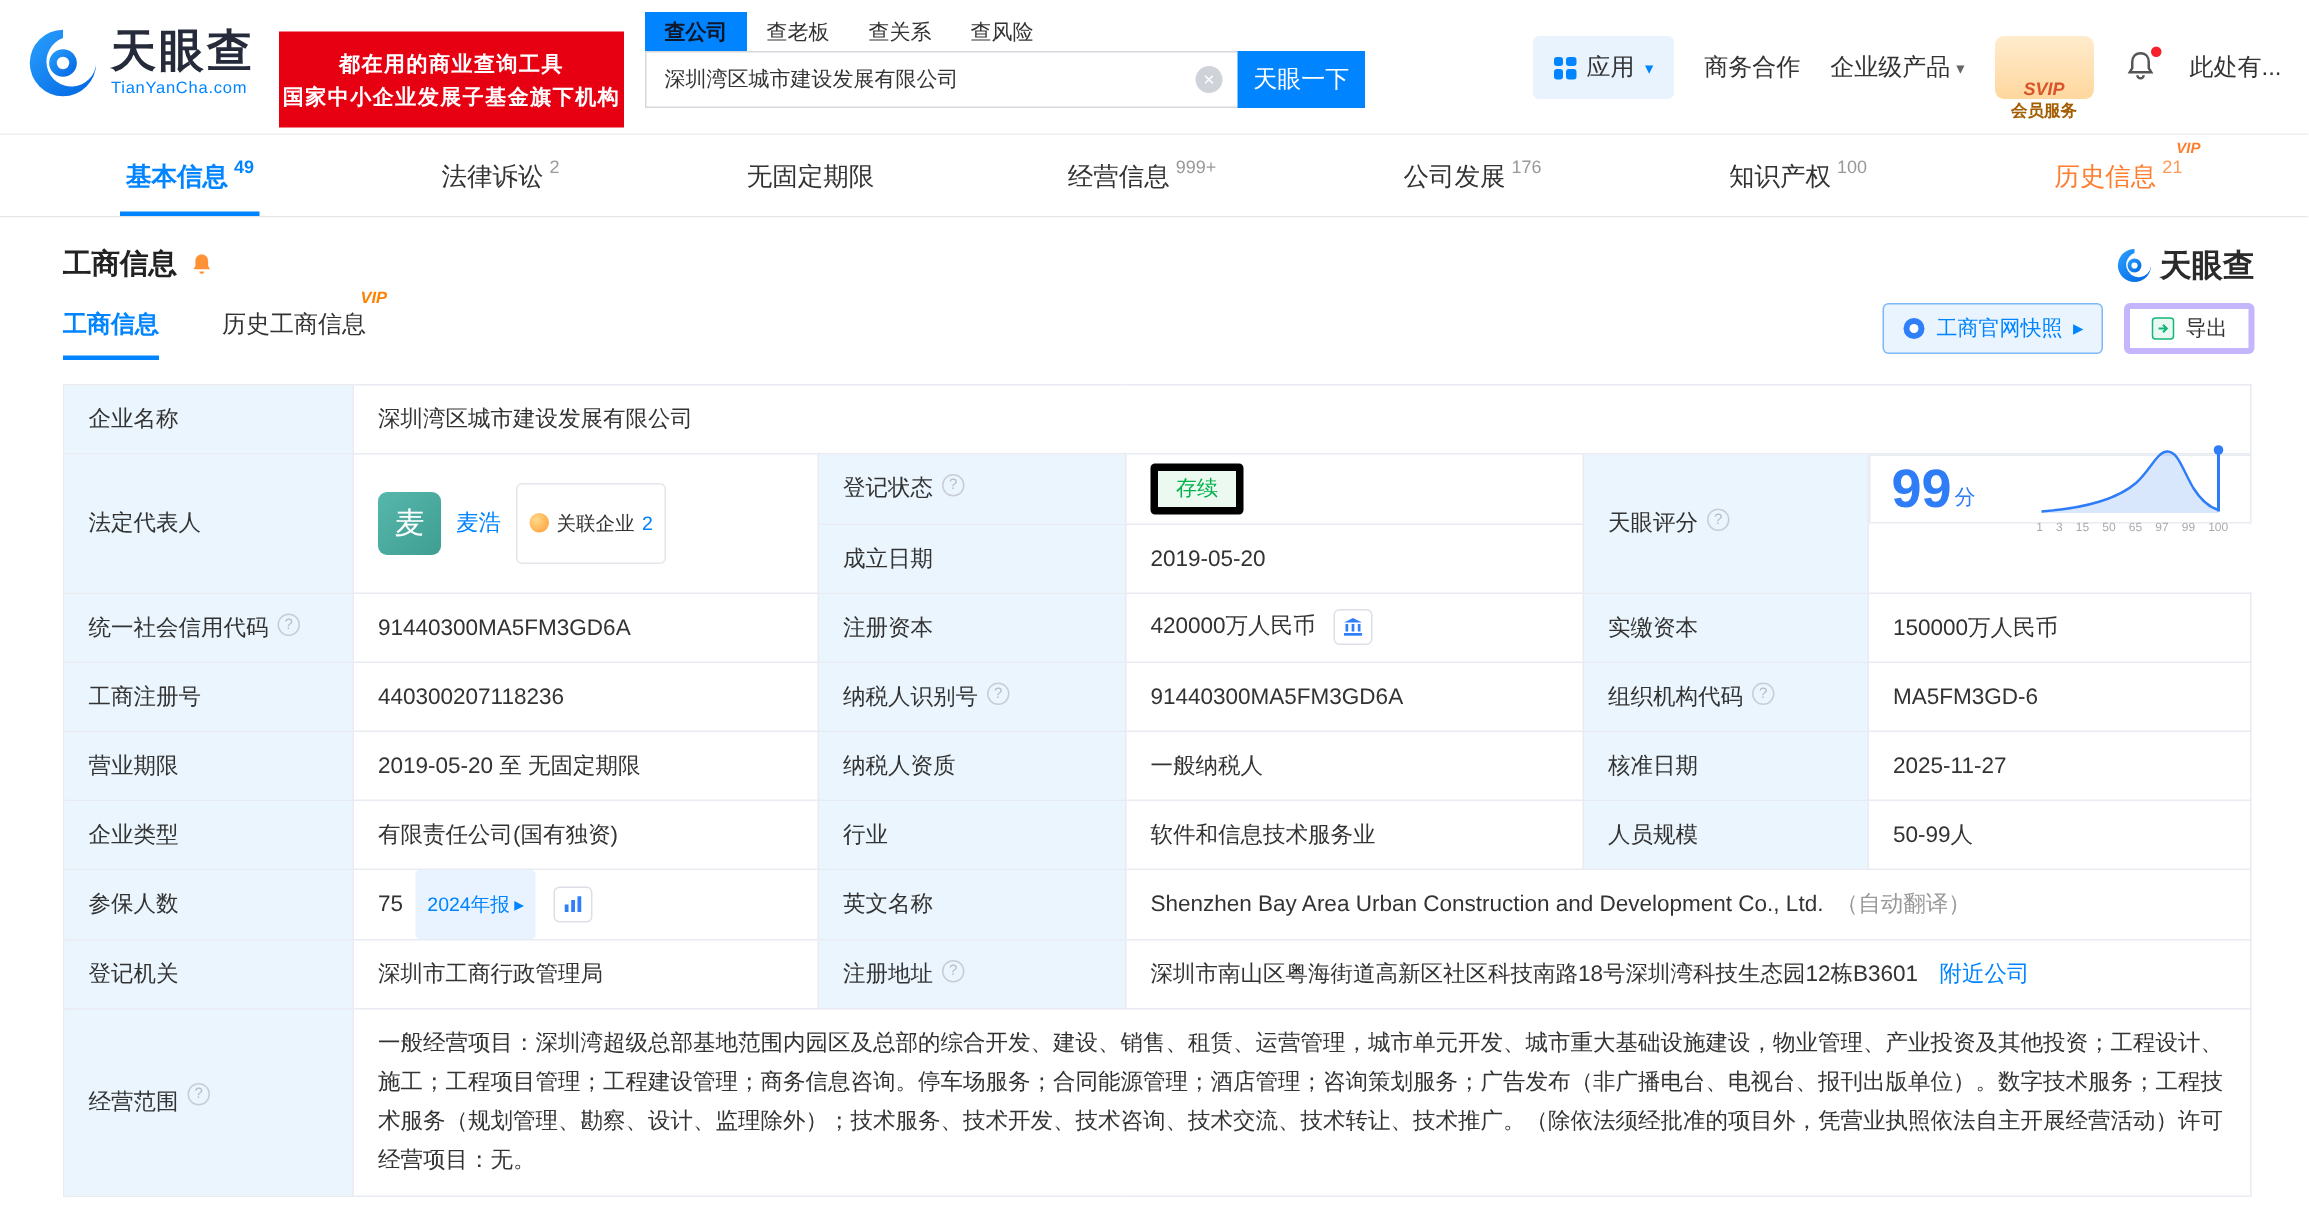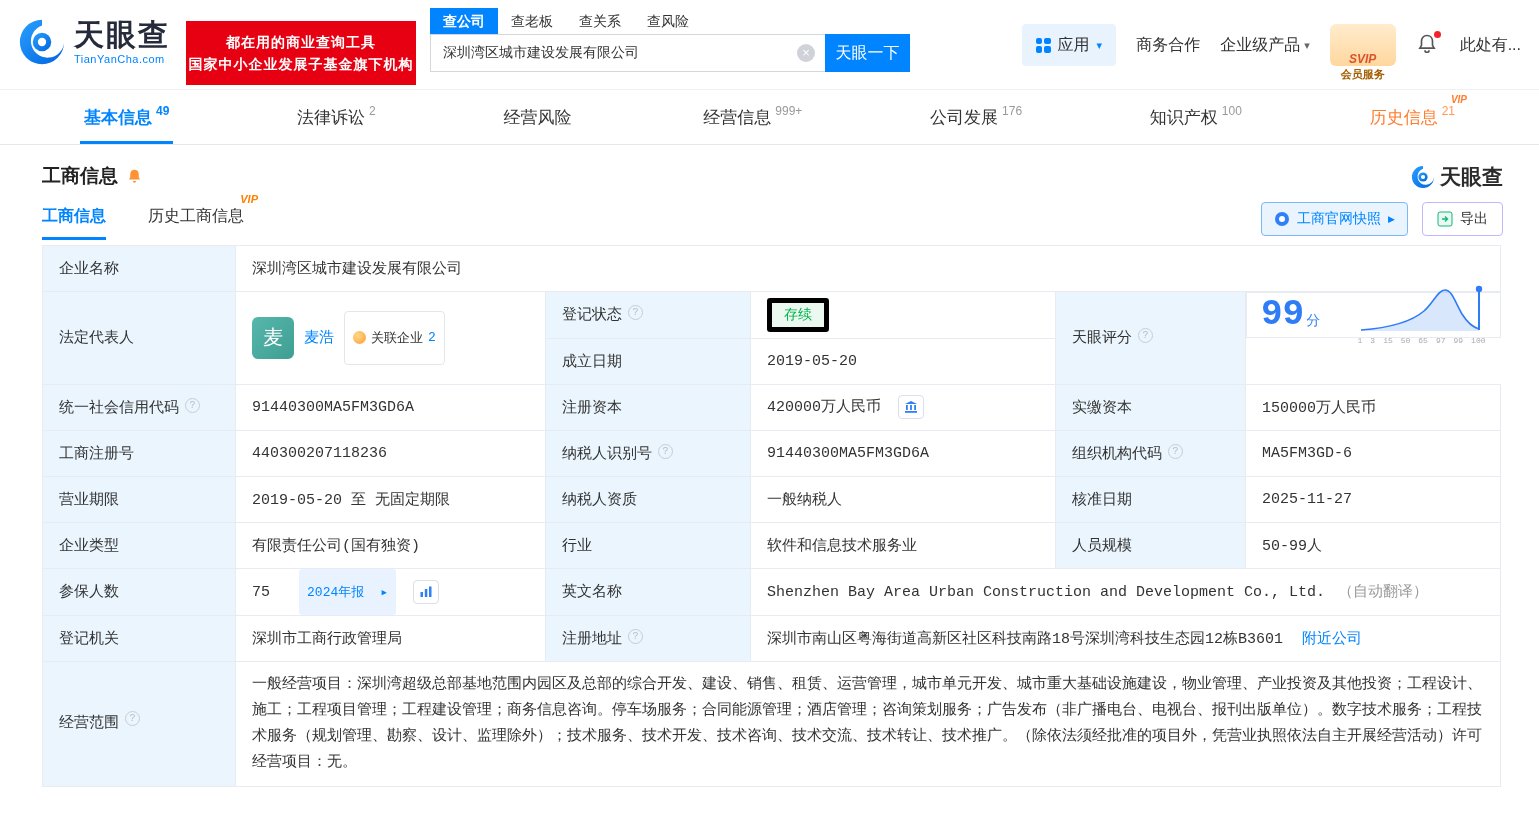--- a/index.html
+++ b/index.html
@@ -14,21 +14,21 @@
   .logo { position:absolute; left:18px; top:18px; display:flex; align-items:center; gap:8px; }
   .logo-text { display:flex; flex-direction:column; line-height:1; }
   .logo-cn { font-size:30px; font-weight:bold; color:#252b3a; letter-spacing:2px; }
   .logo-en { font-size:11px; color:#0084ff; margin-top:4px; letter-spacing:.5px; }
   .promo-banner { position:absolute; left:186px; top:21px; width:230px; height:64px; background:#e60012; color:#fff;
     display:flex; flex-direction:column; align-items:center; justify-content:center; font-size:14px; font-weight:bold;
     line-height:22px; letter-spacing:1px; }
   .search-area { position:absolute; left:430px; top:8px; }
   .search-tabs { display:flex; height:26px; align-items:center; }
   .search-tab { font-size:14px; color:#333; padding:0 13px; height:26px; line-height:26px; cursor:pointer; }
-  .search-tab.active { background:#0084ff; color:#ffffff; font-weight:bold; }
+  .search-tab.active { background:#0084ff; color:#0f172a; font-weight:bold; }
   .search-row { display:flex; }
   .search-input-wrap { width:395px; height:38px; border:1px solid #d4d7dc; border-right:none; display:flex; align-items:center; background:#fff; }
   .search-input { border:none; outline:none; flex:1; font-size:14px; padding:0 12px; color:#333; background:transparent; }
   .clear-btn { width:18px; height:18px; border-radius:50%; background:#cfd3d9; color:#fff; font-size:13px; line-height:17px;
     text-align:center; margin-right:10px; cursor:pointer; flex:0 0 auto; }
   .search-btn { width:85px; height:38px; background:#0084ff; color:#fff; font-size:16px; border:none; cursor:pointer; }
   .header-right { position:absolute; right:18px; top:24px; display:flex; align-items:center; gap:20px; }
   .apps-btn { background:#e9f3fe; border-radius:4px; height:42px; padding:0 14px; display:flex; align-items:center; gap:7px;
     font-size:16px; color:#333; cursor:pointer; }
   .grid-icon { width:15px; height:15px; display:grid; grid-template-columns:1fr 1fr; gap:2px; }
@@ -61,42 +61,42 @@
   .watermark { position:absolute; right:36px; top:18px; display:flex; align-items:center; gap:5px; font-size:21px; font-weight:bold; color:#2b2b2b; }
   .subtabs { position:absolute; top:61px; left:42px; display:flex; gap:42px; }
   .subtab { position:relative; font-size:16px; color:#333; padding-bottom:13px; cursor:pointer; }
   .subtab.active { color:#0084ff; font-weight:bold; }
   .subtab.active::after { content:""; position:absolute; left:0; right:0; bottom:0; height:3px; background:#0084ff; }
   .vip-tag { position:absolute; top:-13px; right:-14px; color:#ff8000; font-size:11px; font-weight:bold; font-style:italic; }
   .section-actions { position:absolute; right:36px; top:57px; display:flex; gap:14px; }
   .snapshot-btn { height:34px; background:#e9f4ff; border:1px solid #7cb8f7; color:#0084ff; border-radius:4px;
     display:flex; align-items:center; gap:7px; padding:0 12px; font-size:14px; cursor:pointer; }
   .snap-arrow { font-size:9px; color:#0084ff; }
-  .export-btn { height:34px; background:#fff; border:1px solid #c4b5fd; border-radius:4px; display:flex; align-items:center;
+  .export-btn { height:34px; background:#fff; border:4px solid #c4b5fd; border-radius:4px; display:flex; align-items:center;
     gap:7px; padding:0 14px; font-size:14px; color:#333; cursor:pointer; }
   
-  .info-table { position:absolute; top:100px; left:42px; width:1458px; border-collapse:collapse; table-layout:fixed;font-family:Liberation Mono, monospace; }
+  .info-table { position:absolute; top:111px; left:42px; width:1458px; border-collapse:collapse; table-layout:fixed; }
   .info-table td { border:1px solid #e8ecf2; padding:0 16px; height:46px; font-size:15px; color:#333; vertical-align:middle; }
   .info-table td.lbl { background:#eaf5fd; }
   .lbl-inner { display:flex; align-items:flex-start; gap:6px; }
   .help { display:inline-block; width:15px; height:15px; border:1px solid #c8cdd4; border-radius:50%; color:#b6bcc4;
     font-size:10px; line-height:13px; text-align:center; cursor:pointer; flex:0 0 auto; }
   tr.scope-row td { height:124px; line-height:26px; padding:10px 16px; }
   .rep-cell { display:flex; align-items:center; gap:10px; }
   .avatar { width:42px; height:42px; border-radius:6px; background:linear-gradient(135deg,#58b7ac,#3f9e92); color:#fff;
     font-size:20px; display:flex; align-items:center; justify-content:center; flex:0 0 auto; }
   .link { color:#0084ff; cursor:pointer; text-decoration:none; }
   .related-badge { display:inline-flex; align-items:center; gap:5px; border:1px solid #e3e6eb; border-radius:4px;
     padding:17px 8px; font-size:13px; background:#fff; cursor:pointer; }
   .medal-icon { width:13px; height:13px; border-radius:50%; background:radial-gradient(circle at 35% 35%, #ffd98c, #ff9a2e); flex:0 0 auto; }
   .related-num { color:#0084ff; }
   .status-badge { display:inline-block; padding:3px 12px; background:#ebf9f1; border:5px solid #000000; color:#00b34a;
     font-size:14px; border-radius:3px; }
-  .report-badge { display:inline-flex; align-items:center; gap:16px; background:#e8f3ff; color:#0084ff; padding:14px 8px;
-    border-radius:3px; font-size:13px; margin-left:20px; cursor:pointer; }
+  .report-badge { display:inline-flex; align-items:center; gap:3px; background:#e8f3ff; color:#0084ff; padding:14px 8px;
+    border-radius:3px; font-size:13px; margin-left:4px; cursor:pointer; }
   .icon-box { display:inline-flex; align-items:center; justify-content:center; width:26px; height:24px;
     border:1px solid #dcdfe5; border-radius:4px; margin-left:8px; vertical-align:middle; cursor:pointer; background:#fff; }
   .score-cell { display:flex; align-items:center; justify-content:space-between; padding:0 14px !important; }
   .score-num-row { display:flex; align-items:flex-end; color:#2e7cf6; }
   .score-num { font-size:36px; font-weight:bold; line-height:1; }
   .score-unit { font-size:14px; margin:0 0 3px 2px; }
   .score-chart-block { display:flex; flex-direction:column; }
   .score-ticks { display:flex; justify-content:space-between; width:128px; font-size:8px; color:#aaa; margin-top:1px; }
   .auto-translate { color:#999; margin-left:4px; }
   .nearby { margin-left:10px; }
@@ -179,21 +179,21 @@
 <div class="navbar">
   <div class="nav-tab active">
     <span>基本信息</span>
     <span class="count">49</span>
   </div>
   <div class="nav-tab">
     <span>法律诉讼</span>
     <span class="count">2</span>
   </div>
   <div class="nav-tab">
-    <span>经营风险</span>
+    <span>无固定期限</span>
     <span class="count"></span>
   </div>
   <div class="nav-tab">
     <span>经营信息</span>
     <span class="count">999+</span>
   </div>
   <div class="nav-tab">
     <span>公司发展</span>
     <span class="count">176</span>
   </div>

